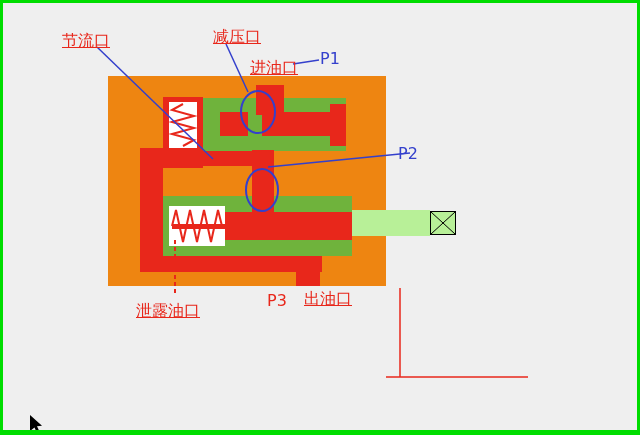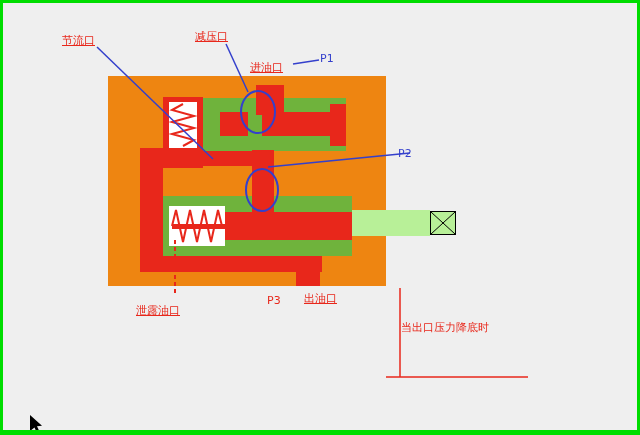--- a/index.html
+++ b/index.html
@@ -9,21 +9,21 @@
     background:var(--background,#efefef);overflow:hidden;
     font-family:"DejaVu Sans",sans-serif;
   }
   .stage{position:absolute;left:-3px;top:-3px;width:640px;height:435px;}
   .abs{position:absolute;}
   .red{background:var(--channel-red,#e8271b);}
   .green{background:var(--housing-green,#6fb33c);}
   .white{background:#ffffff;}
   .orange{background:var(--body-orange,#ee8511);}
   .lightgreen{background:var(--rod-green,#b8f098);}
-  .label{position:absolute;z-index:7;font-size:11px;line-height:15px;
+  .label{position:absolute;z-index:7;font-size:16px;line-height:15px;
     color:var(--label-red,#e8271b);white-space:nowrap;}
   .label.link{text-decoration:underline;cursor:pointer;}
   .label.blue{color:var(--annotation-blue,#3440cc);text-align:center;}
   svg.overlay{position:absolute;left:0;top:0;z-index:6;pointer-events:none;}
   .z1{z-index:1}.z2{z-index:2}.z3{z-index:3}.z4{z-index:4}.z5{z-index:5}
   .rod-end{box-sizing:border-box;border:1px solid #000;}
 </style>
 </head>
 <body>
 
@@ -72,23 +72,22 @@
 
       <line x1="175" y1="240" x2="175" y2="296" stroke-dasharray="4,3" style="stroke:var(--channel-red,#e8271b)" stroke-width="2"></line>
 
       <line x1="400" y1="288" x2="400" y2="377" style="stroke:var(--channel-red,#e8271b)" stroke-width="1.5"></line>
       <line x1="386" y1="377" x2="528" y2="377" style="stroke:var(--channel-red,#e8271b)" stroke-width="1.5"></line>
 
       <polygon points="30,415 30,431 34.5,427.5 37.5,434 40,432.6 37,426.3 42,425.8" fill="#000"></polygon>
     </svg>
 
     <div class="label link" style="left:62px;top:33px">节流口</div>
-    <div class="label link" style="left:195px;top:29px">减压口</div>
+    <div class="label link" style="left:213px;top:29px">减压口</div>
     <div class="label link" style="left:250px;top:60px">进油口</div>
     <div class="label blue" style="left:320px;top:51px">P1</div>
     <div class="label blue" style="left:398px;top:146px">P2</div>
     <div class="label link" style="left:136px;top:303px">泄露油口</div>
     <div class="label" style="left:267px;top:293px">P3</div>
     <div class="label link" style="left:304px;top:291px">出油口</div>
-    <div class="label" style="left:401px;top:320px">当出口压力降底时</div>
 
   </div>
 </div>
 
 </body></html>

